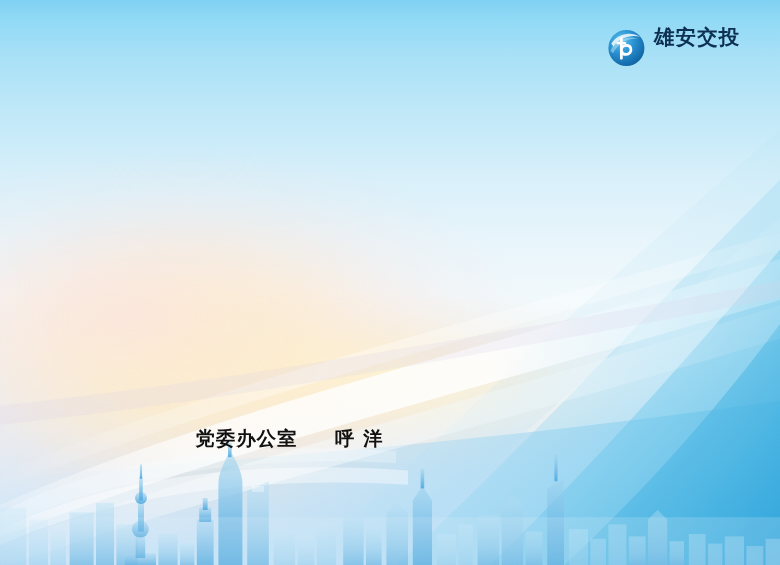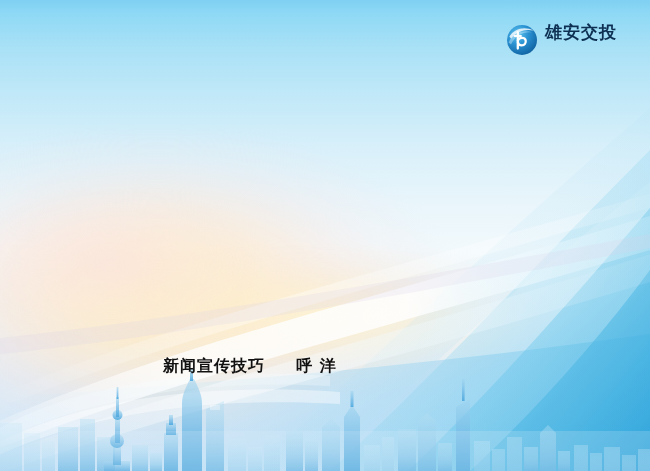--- a/index.html
+++ b/index.html
@@ -387,18 +387,18 @@
         <path d="M 11.8,16.4 C 13.4,13.2 18.6,13.0 19.6,16.2 C 20.4,19.0 18.4,21.4 15.8,21.4 C 13.6,21.4 12.2,20.0 11.9,18.4" stroke="#ffffff" stroke-width="2.3" fill="none" stroke-linecap="round"></path>
         <path d="M 8.6,12.0 L 15.0,12.0" stroke="#ffffff" stroke-width="1.9" stroke-linecap="round"></path>
       </svg>
     </span>
     <span class="logo-text">雄安交投</span>
   </div>
 
 
 
   <div class="presenter">
-    <span>新闻宣传技巧</span>
+    <span>党委办公室</span>
     <span class="gap"></span>
     <span>呼 洋</span>
   </div>
 
 </div>
 
 </body></html>

